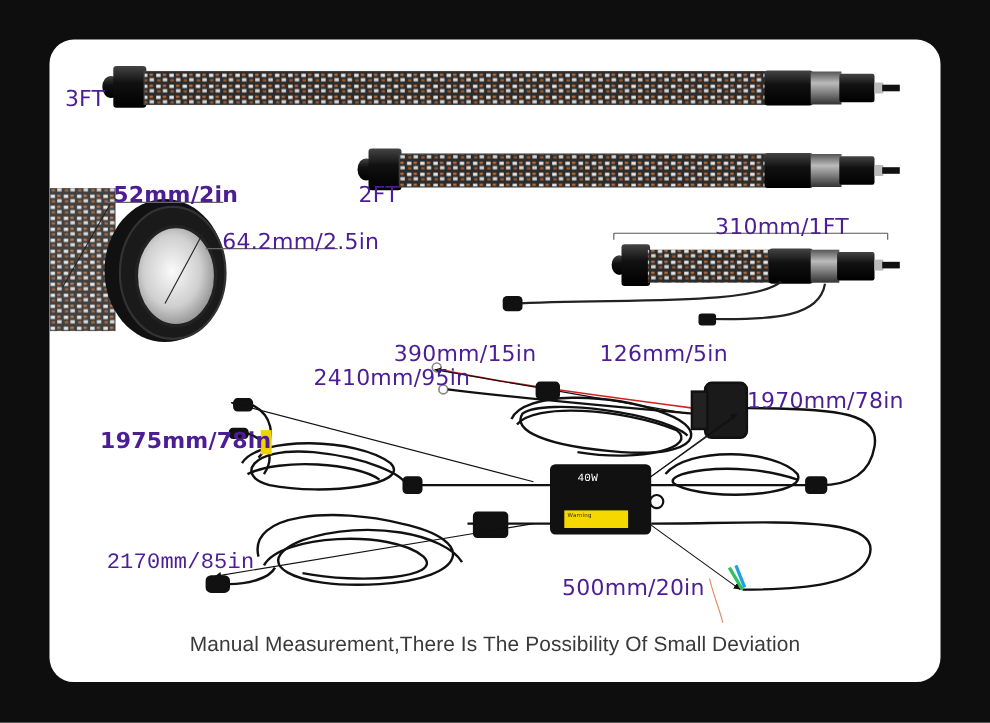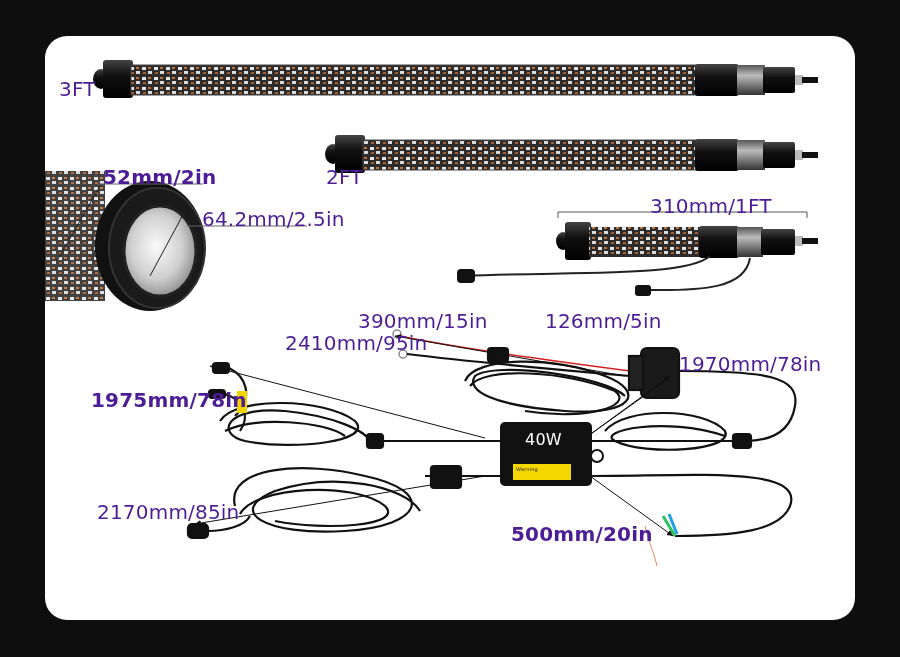--- a/index.html
+++ b/index.html
@@ -158,19 +158,20 @@
   <span class="lbl" style="left:14px;top:41px;">3FT</span>
   <span class="lbl" style="left:245px;top:129px;margin-left:36px;">2FT</span>
   <span class="lbl" style="left:605px;top:158px;">310mm/1FT</span>
   <span class="lbl" style="left:58px;top:129px;font-weight:bold;">52mm/2in</span>
   <span class="lbl" style="left:157px;top:171px;text-align:center;">64.2mm/2.5in</span>
   <span class="lbl" style="left:313px;top:231px;margin-top:42px;">390mm/15in</span>
   <span class="lbl" style="left:500px;top:249px;margin-top:24px;">126mm/5in</span>
   <span class="lbl" style="left:240px;top:295px;text-align:right;">2410mm/95in</span>
   <span class="lbl" style="left:634px;top:316px;text-align:right;">1970mm/78in</span>
   <span class="lbl" style="left:46px;top:352px;font-weight:bold;">1975mm/78in</span>
-  <span class="lbl" style="left:52px;top:464px;">2170mm/85in</span>
-  <span class="lbl" style="left:466px;top:486px;font-weight:bold;">500mm/20in</span>
+  <span class="lbl" style="left:52px;top:464px;font-family:Liberation Mono, monospace;">2170mm/85in</span>
+  <span class="lbl" style="left:466px;top:486px;">500mm/20in</span>
 
-  <span class="lbl" style="left:480px;top:394px;color:#ffffff;font-size:16px;">40W</span>
+  <span class="lbl" style="left:480px;top:394px;color:#ffffff;font-size:10px;font-family:Liberation Mono, monospace;">40W</span>
   <span class="lbl" style="left:471px;top:430px;font-size:5px;color:#222;">Warning</span>
 
+  <div class="caption">Manual Measurement,There Is The Possibility Of Small Deviation</div>
 </div>
 
 </body></html>

